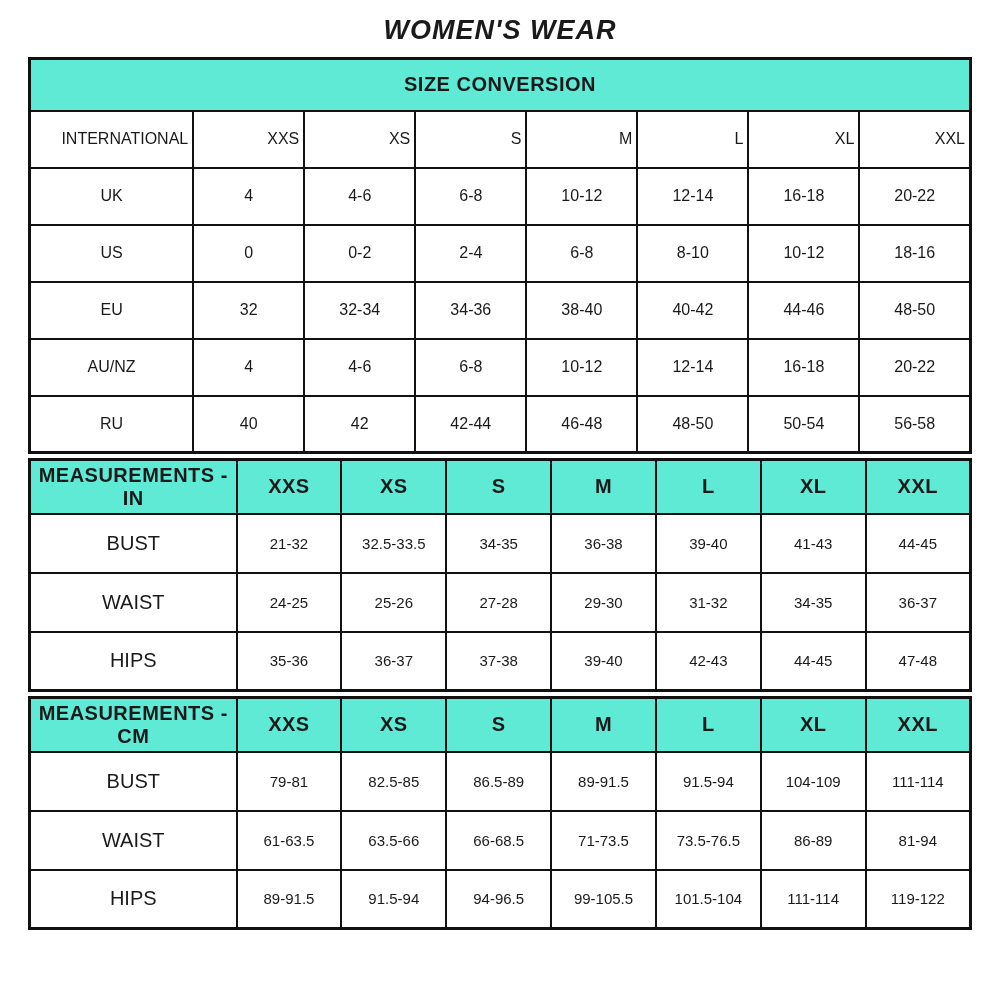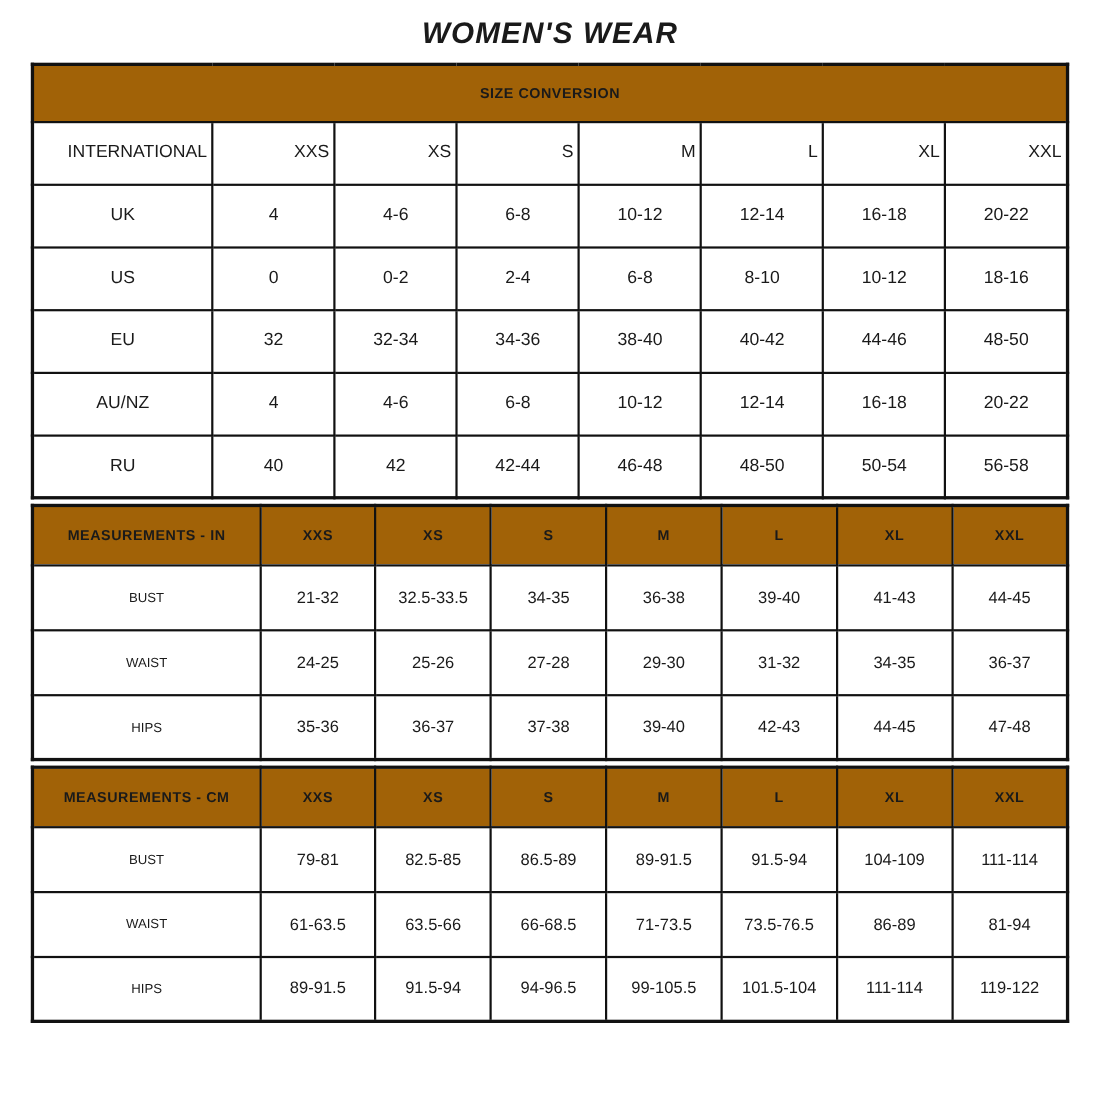--- a/index.html
+++ b/index.html
@@ -33,34 +33,34 @@
   }
   td, th {
     border: 2px solid #111111;
     text-align: center;
     vertical-align: middle;
     padding: 0 4px;
     overflow: hidden;
   }
   
   .band, .gray-head {
-    background: #a16207;
+    background: #5eead4;
     font-weight: bold;
-    font-size: 13px;
+    font-size: 20px;
     letter-spacing: 0.5px;
   }
   .t1 .band-row      { height: 52px; }
   .t1 .colhead-row   { height: 57px; }
   .t1 tbody tr       { height: 57px; }
   .t1 .colhead-row th { font-weight: normal; font-size: 16px; background: #ffffff; text-align: right; }
   .t1 tbody td       { font-size: 16px; }
   .meas thead tr     { height: 54px; }
   .meas tbody tr     { height: 59px; }
   .meas tbody td     { font-size: 15px; }
-  .meas tbody td.rowlabel { font-size: 12px; }
+  .meas tbody td.rowlabel { font-size: 20px; }
   .t1 tbody td.rowlabel   { font-size: 16px; }
   .gap { height: 4px; }
 </style>
 </head>
 <body>
 
 <div class="page">
 
   <div class="page-title">WOMEN'S WEAR</div>
 

